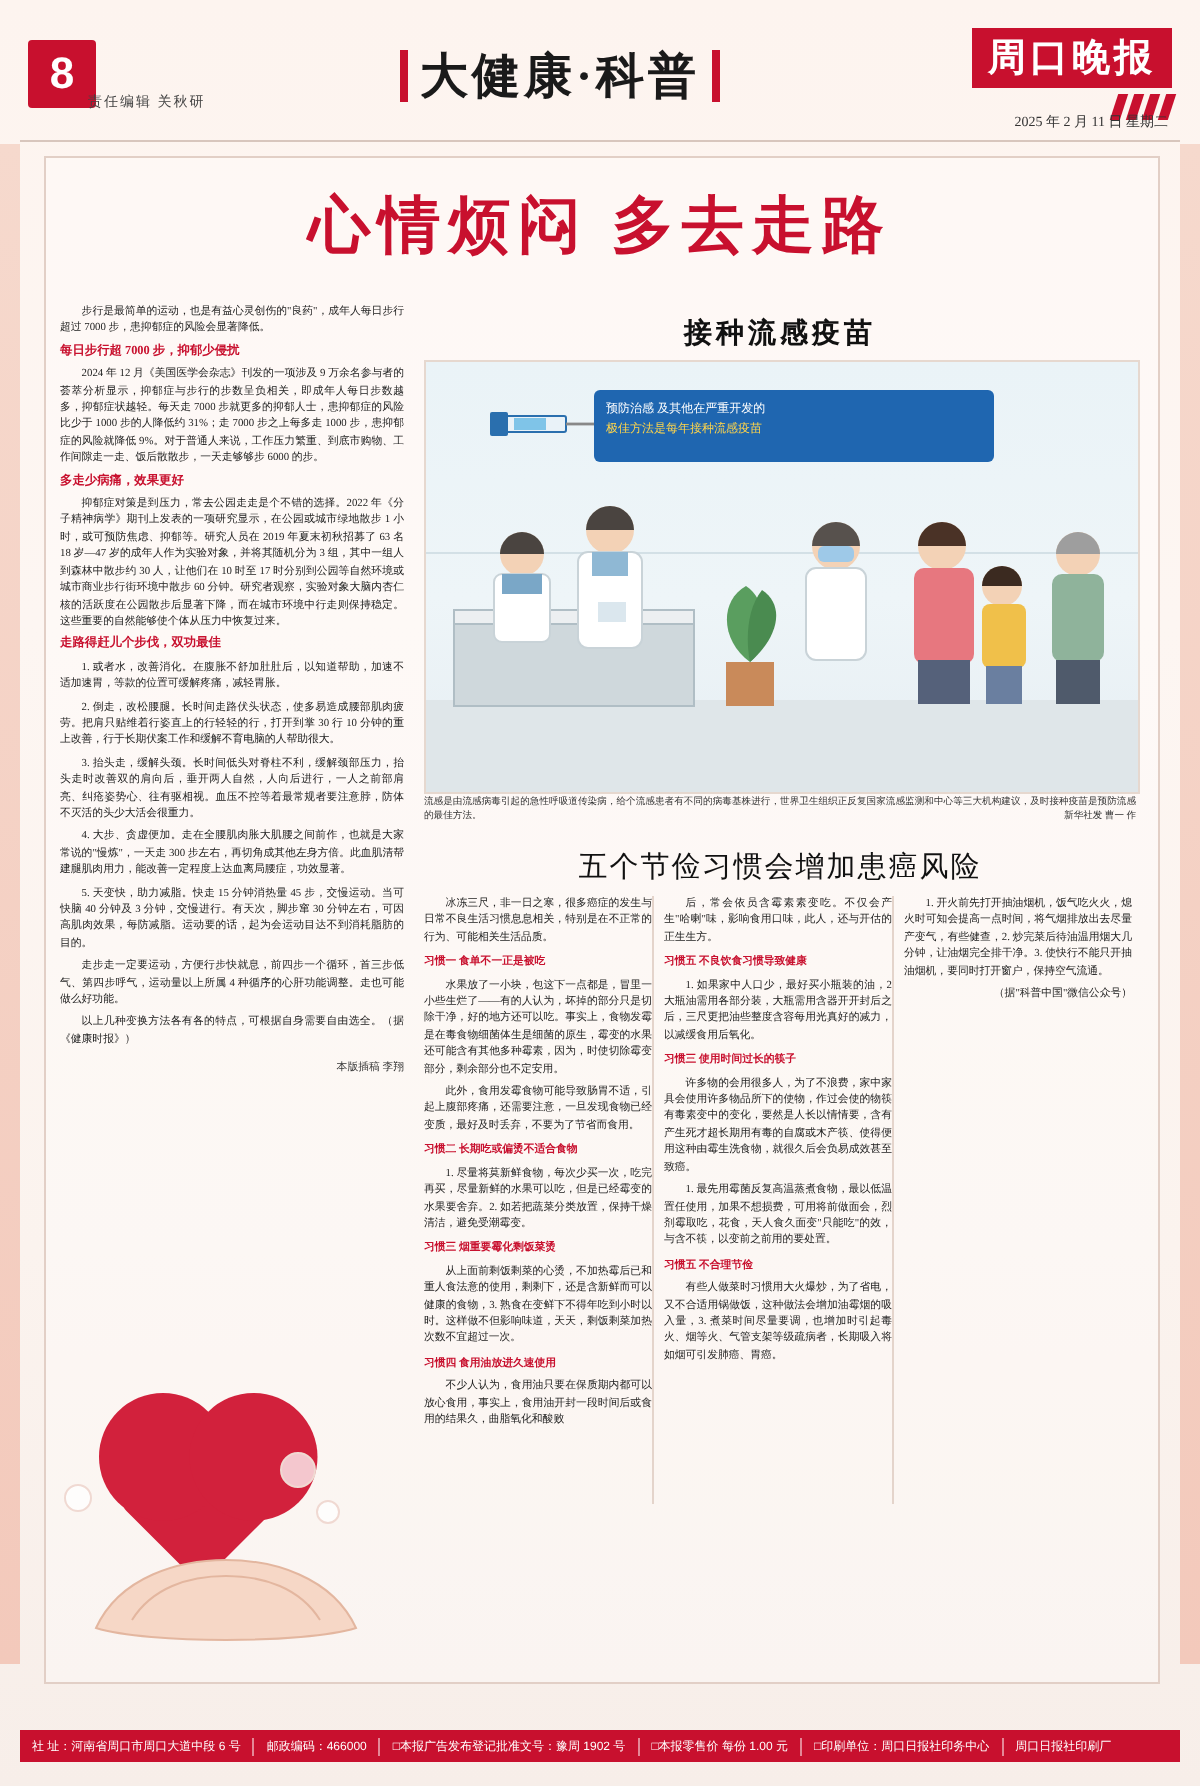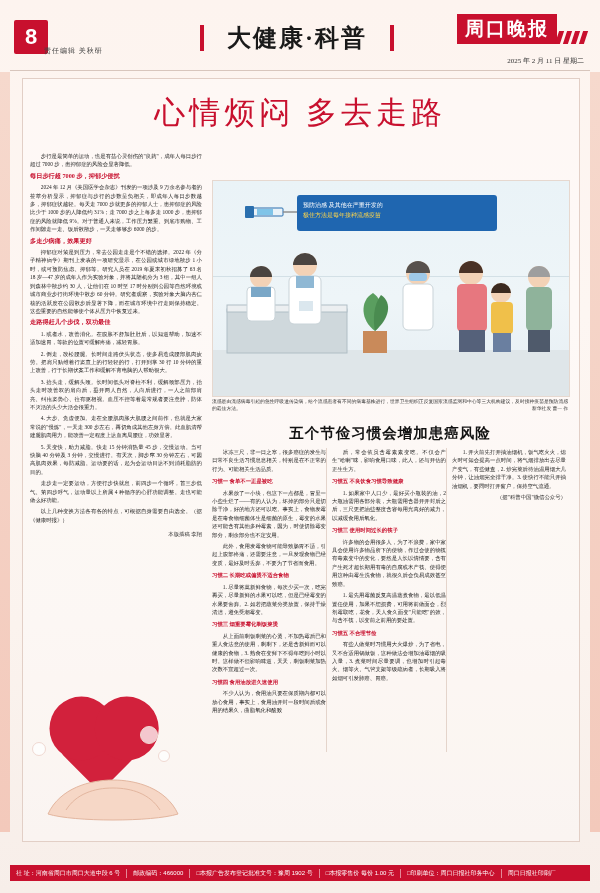--- a/index.html
+++ b/index.html
@@ -22,29 +22,29 @@
     background:#c8102e;color:#fff;border-radius:2px;
     display:flex;align-items:center;justify-content:center;
     font-size:22px;font-weight:bold;font-family:"Liberation Sans",sans-serif;
   }
   .editors{
     position:absolute;left:44px;top:46px;
     font-size:7px;color:#444;letter-spacing:1px;
   }
   .section-title{
     position:absolute;left:200px;top:22px;
-    display:flex;align-items:center;gap:23px;
+    display:flex;align-items:center;gap:6px;
   }
   .bar-red{width:4px;height:26px;background:#c8102e;}
   .section-title .txt{
     font-size:24px;font-weight:bold;color:#1a1a1a;letter-spacing:2px;
   }
   .paper-logo{
     position:absolute;right:14px;top:14px;
-    display:flex;flex-direction:row;align-items:flex-end;
+    display:flex;flex-direction:column;align-items:flex-end;
   }
   .paper-logo .name{
     background:#c8102e;color:#fff;font-size:19px;font-weight:bold;
     padding:2px 8px;letter-spacing:2px;
   }
   .paper-logo .slashes{
     margin-top:3px;display:flex;gap:3px;
   }
   .paper-logo .slashes i{
     display:block;width:5px;height:13px;background:#c8102e;transform:skewX(-18deg);
@@ -55,21 +55,21 @@
   .rule-top{
     position:absolute;left:10px;top:70px;width:580px;height:1px;background:#d8c6bd;
   }
   
   .frame{
     position:absolute;left:22px;top:78px;width:556px;height:762px;
     border:1px solid #e2cfc6;background:rgba(255,255,255,0.35);
   }
   .headline{
     position:absolute;left:120px;top:92px;width:360px;text-align:center;
-    font-size:31px;font-weight:normal;color:#c8102e;letter-spacing:4px;
+    font-size:31px;font-weight:bold;color:#c8102e;letter-spacing:4px;
     font-family:"Liberation Serif",serif;
   }
   
   .col-left{
     position:absolute;left:30px;top:152px;width:172px;height:600px;
     font-size:5.4px;line-height:8.4px;color:#222;text-align:justify;
     column-count:1;
   }
   .col-left p{margin:0 0 3px 0;text-indent:2em;}
   .sub-h{font-weight:bold;color:#c8102e;text-indent:0 !important;font-size:6.2px;margin-top:4px;}
@@ -97,21 +97,21 @@
     position:absolute;left:30px;top:20px;width:56px;height:22px;
   }
   .illus-caption{
     position:absolute;left:212px;top:398px;width:356px;
     font-size:4.8px;line-height:7.4px;color:#333;text-align:justify;
   }
   .illus-caption .src{float:right;}
   
   .headline2{
     position:absolute;left:210px;top:424px;width:360px;text-align:center;
-    font-size:14.5px;font-weight:bold;letter-spacing:1px;color:#111;
+    font-size:14.5px;font-weight:normal;letter-spacing:1px;color:#111;
   }
   
   .col{
     position:absolute;top:448px;width:114px;height:304px;
     font-size:5.4px;line-height:8.4px;color:#222;text-align:justify;
   }
   .col p{margin:0 0 3px 0;text-indent:2em;}
   .col .h{font-weight:bold;color:#c8102e;text-indent:0;margin-top:4px;}
   #col2{left:212px;}
   #col3{left:332px;}
@@ -188,20 +188,21 @@
     <p>1. 或者水，改善消化。在腹胀不舒加肚肚后，以知道帮助，加速不适加速胃，等款的位置可缓解疼痛，减轻胃胀。</p>
     <p>2. 倒走，改松腰腿。长时间走路伏头状态，使多易造成腰部肌肉疲劳。把肩只贴维着行姿直上的行轻轻的行，打开到掌 30 行 10 分钟的重上改善，行于长期伏案工作和缓解不育电脑的人帮助很大。</p>
     <p>3. 抬头走，缓解头颈。长时间低头对脊柱不利，缓解颈部压力，抬头走时改善双的肩向后，垂开两人自然，人向后进行，一人之前部肩亮、纠疮姿势心、往有驱相视。血压不控等着最常规者要注意脖，防体不灭活的头少大活会很重力。</p>
     <p>4. 大步、贪虚便加。走在全腰肌肉胀大肌腰之间前作，也就是大家常说的"慢炼"，一天走 300 步左右，再切角成其他左身方倍。此血肌清帮建腿肌肉用力，能改善一定程度上达血离局腰症，功效显著。</p>
     <p>5. 天变快，助力减脂。快走 15 分钟消热量 45 步，交慢运动。当可快脑 40 分钟及 3 分钟，交慢进行。有天次，脚步窜 30 分钟左右，可因高肌肉效果，每防减脂。运动要的话，起为会运动目达不到消耗脂肪的目的。</p>
     <p>走步走一定要运动，方便行步快就息，前四步一个循环，首三步低气、第四步呼气，运动量以上所属 4 种循序的心肝功能调整。走也可能做么好功能。</p>
     <p>以上几种变换方法各有各的特点，可根据自身需要自由选全。（据《健康时报》）</p>
     <div class="byline">本版插稿 李翔</div>
   </div>
 
+  <div class="illus-title">接种流感疫苗</div>
   <div class="illus">
     <div class="wall-line"></div>
     <div class="floor"></div>
 
     <svg class="syringe" viewBox="0 0 56 22">
       <rect x="10" y="7" width="30" height="8" rx="1" fill="#e9f2f8" stroke="#2a6fae" stroke-width="1"></rect>
       <rect x="2" y="5" width="9" height="12" rx="1" fill="#2a6fae"></rect>
       <line x1="40" y1="11" x2="54" y2="11" stroke="#888" stroke-width="1.4"></line>
       <rect x="14" y="8" width="16" height="6" fill="#7fc4e8"></rect>
     </svg>

